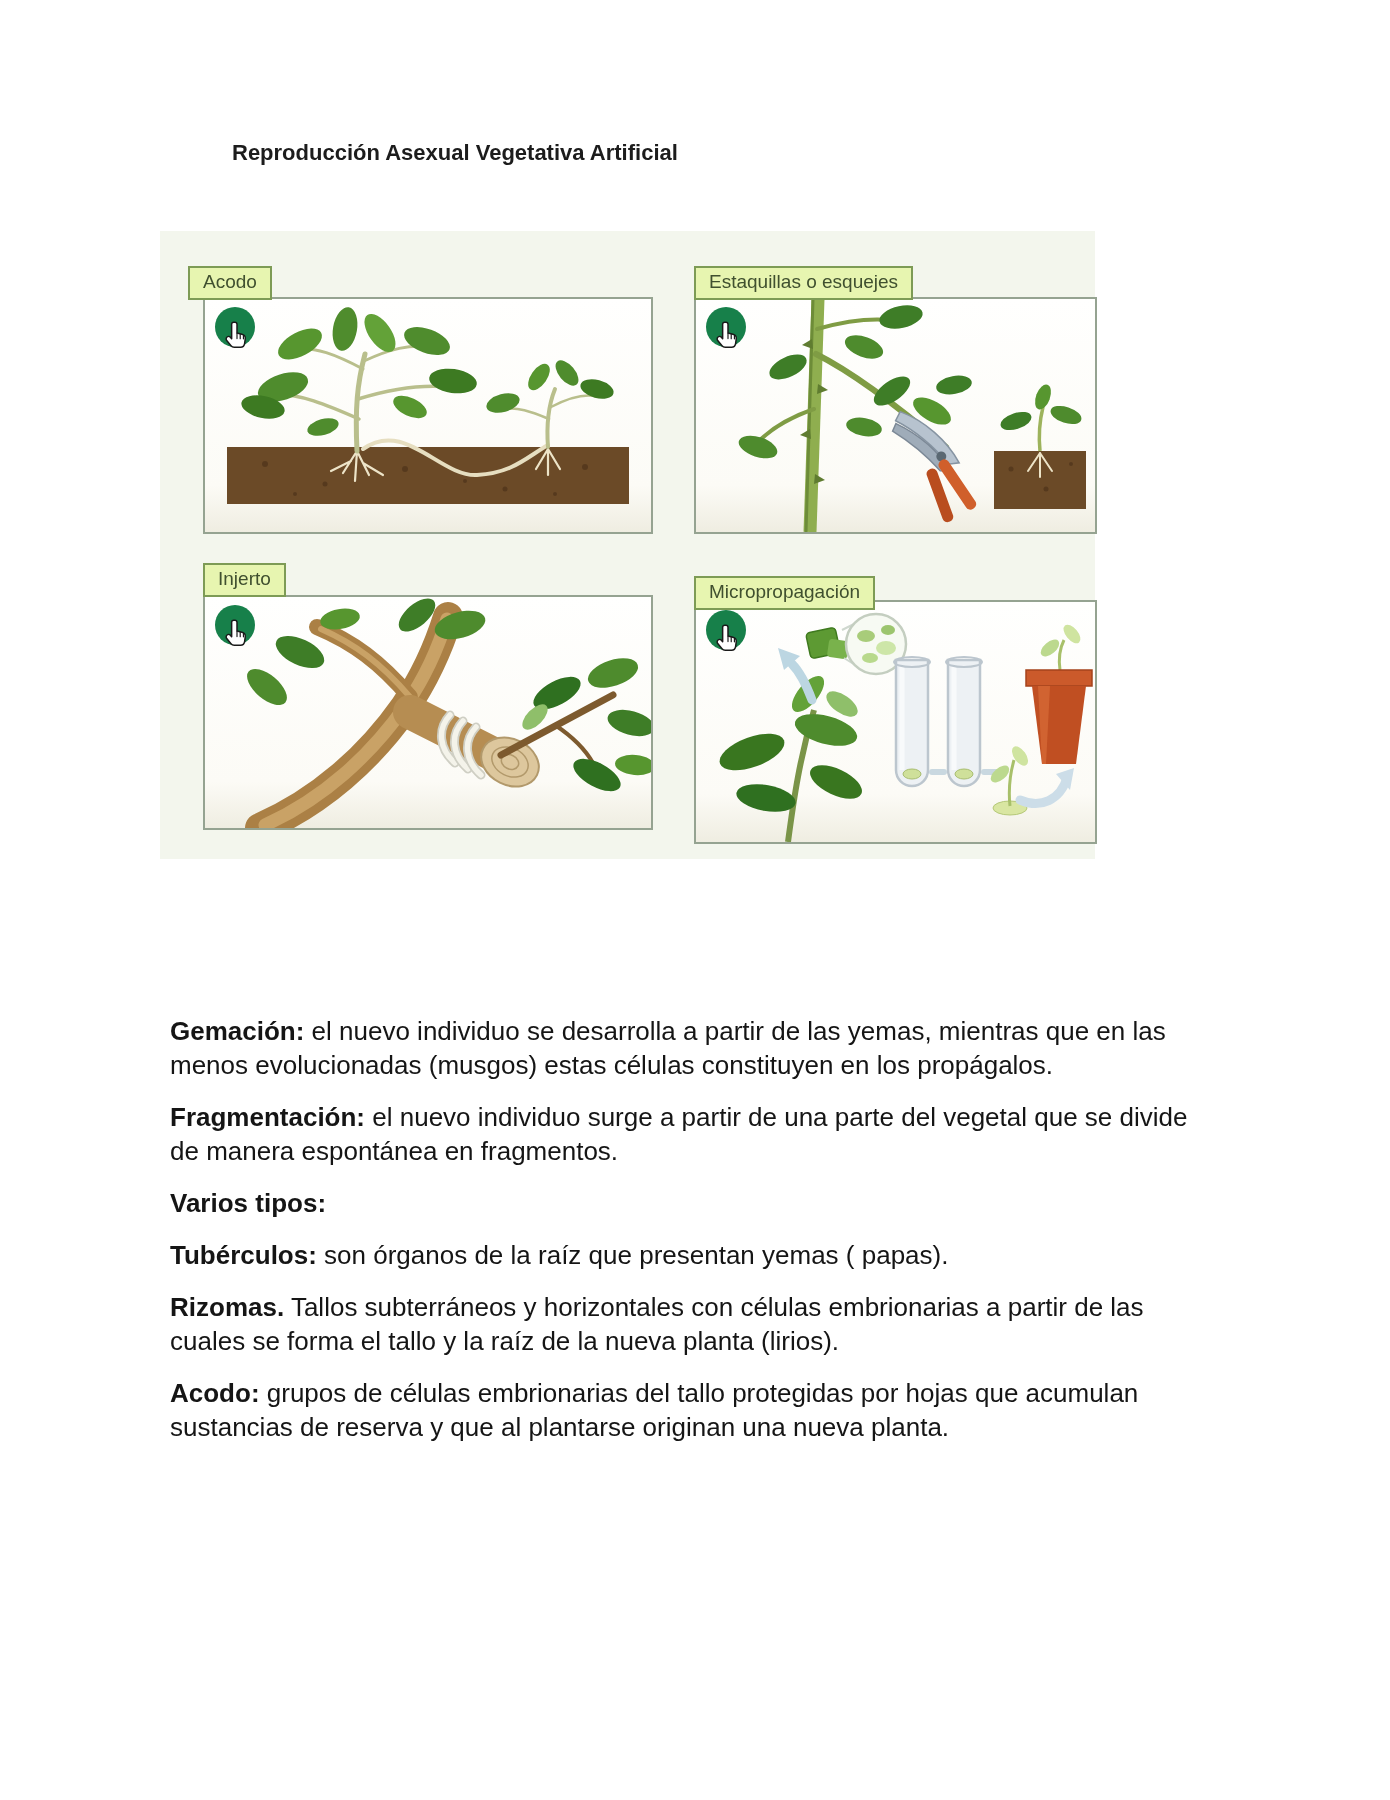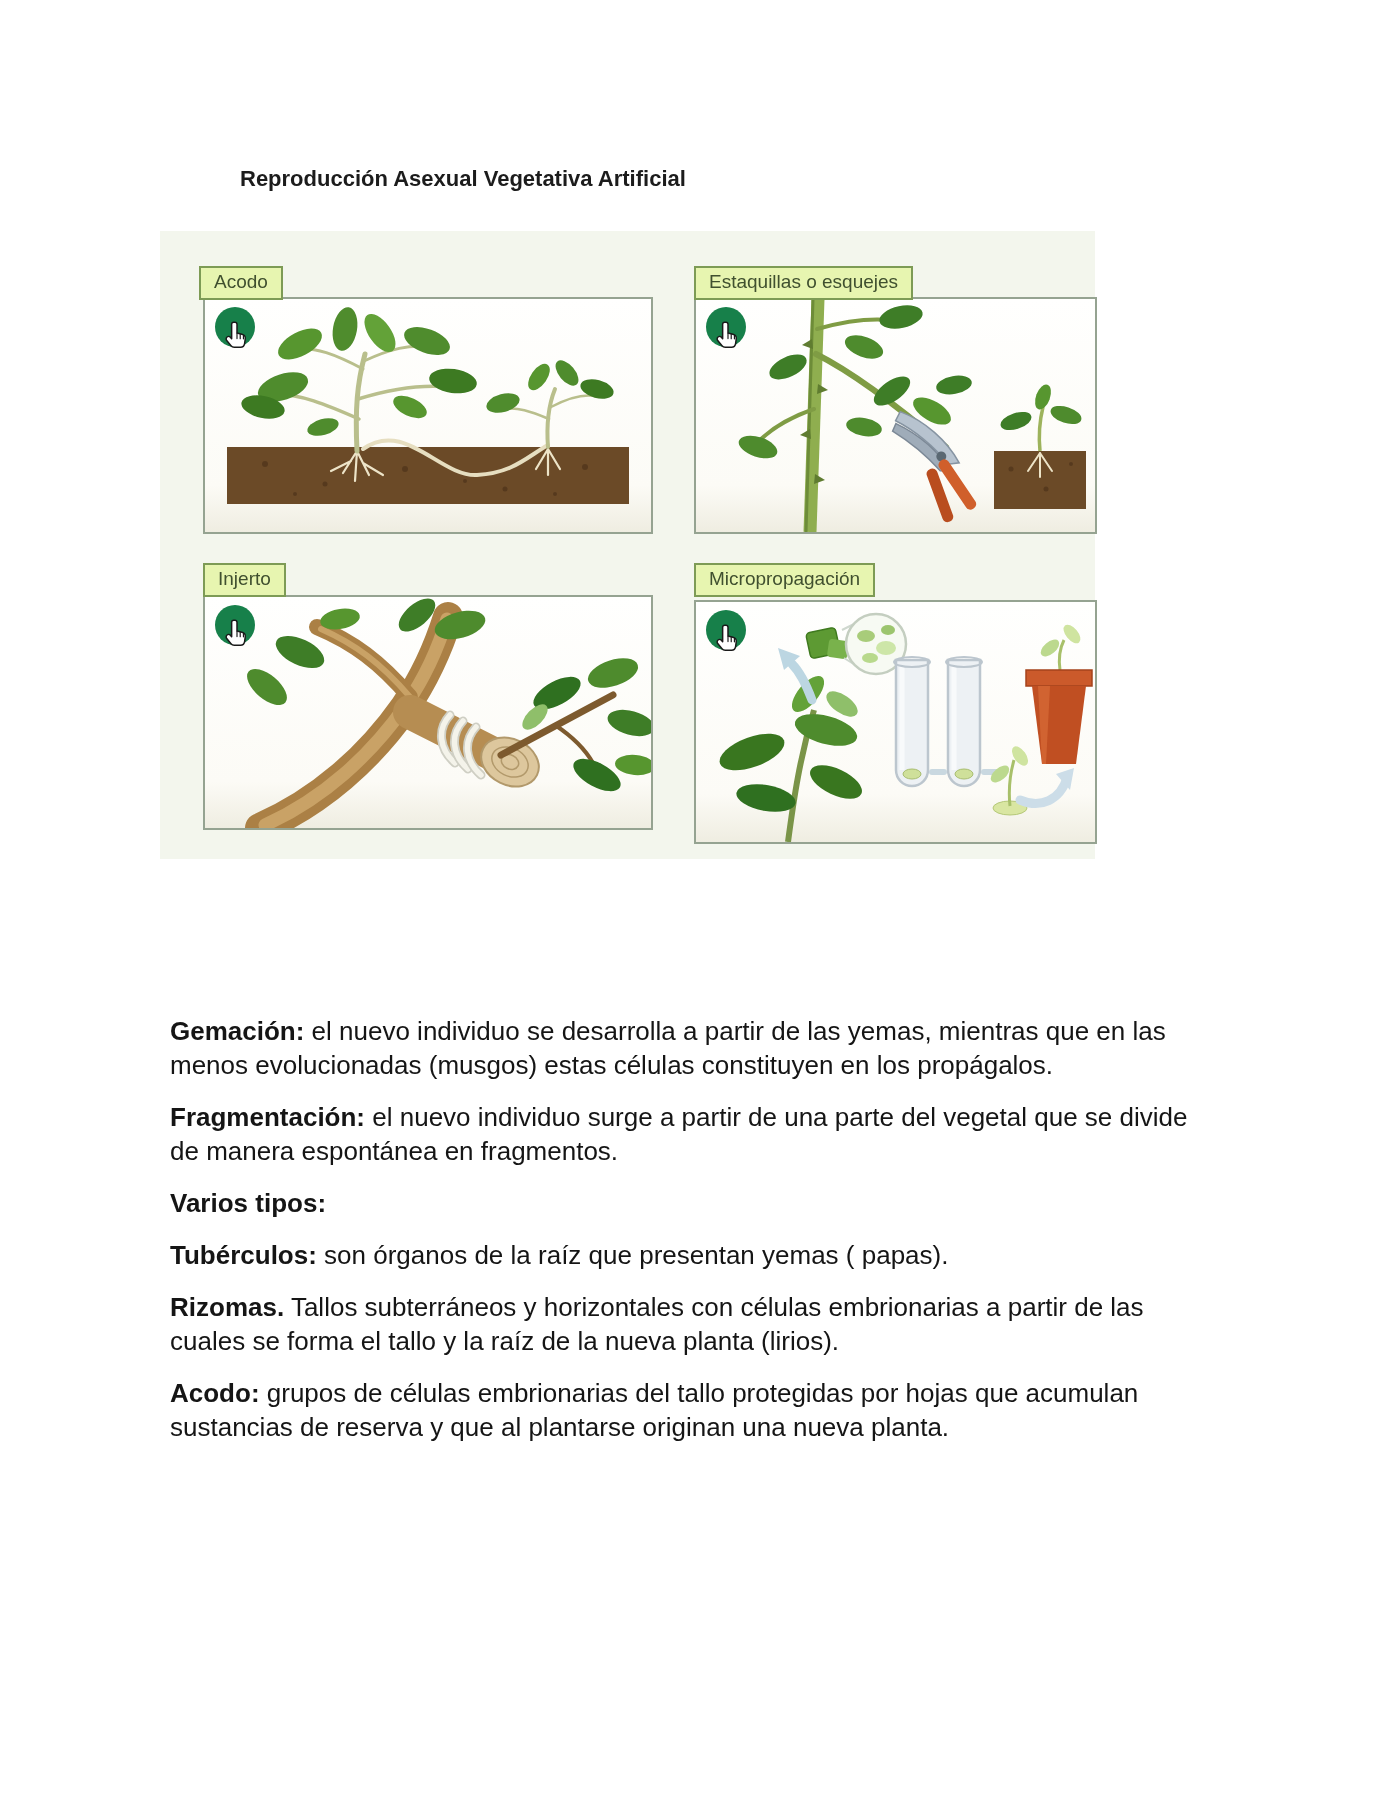--- a/index.html
+++ b/index.html
@@ -1,18 +1,18 @@
 <!DOCTYPE html>
 <html><head>
 <meta charset="utf-8">
 <style>
   html,body{margin:0;padding:0;background:#ffffff;}
   .page{position:relative;width:1390px;height:1800px;background:#ffffff;overflow:hidden;
         font-family:"Liberation Sans", sans-serif;color:#191919;}
-  .title{position:absolute;left:240px;top:140px;font-size:22px;font-weight:bold;color:#1c1c1c;margin-top:26px;}
+  .title{position:absolute;left:232px;top:140px;font-size:22px;font-weight:bold;color:#1c1c1c;}
   .figure-bg{position:absolute;left:160px;top:231px;width:935px;height:628px;background:#f3f6ed;}
   .tab{position:absolute;background:#e7f5b0;border:2px solid #7d9b55;padding:3px 13px 5px;
        font-size:19px;color:#40502f;z-index:3;white-space:nowrap;}
   .panel{position:absolute;border:2px solid #95a391;z-index:2;
          background:linear-gradient(180deg,#fffffe 0%,#fcfbf6 80%,#efede1 100%);}
   .hand-btn{position:absolute;left:10px;top:8px;width:46px;height:50px;z-index:4;}
   .hand-circle{position:absolute;left:0;top:0;width:40px;height:40px;border-radius:50%;background:#17804a;}
   .hand-svg{position:absolute;left:9px;top:13px;}
   .ill{position:absolute;left:0;top:0;width:100%;height:100%;}
   .bullet-line{position:absolute;left:192px;top:907px;font-size:22px;font-weight:bold;color:#1c1c1c;}
@@ -23,21 +23,21 @@
 </style>
 </head>
 <body>
 
 <div class="page">
 
   <div class="title">Reproducción Asexual Vegetativa Artificial</div>
 
   <div class="figure-bg"></div>
 
-  <div class="tab" style="left:199px;top:266px;">
+  <div class="tab" style="left:188px;top:266px;">
     <span>Acodo</span>
   </div>
   <div class="panel" style="left:203px;top:297px;width:446px;height:233px;">
     <svg class="ill" viewBox="0 0 446 233">
       <rect x="22" y="148" width="402" height="57" fill="#6b4a27"></rect>
       <g fill="#4e331a" opacity="0.7">
         <circle cx="60" cy="165" r="3"></circle>
           <circle cx="120" cy="185" r="2.5"></circle>
           <circle cx="200" cy="170" r="3"></circle>
         <circle cx="300" cy="190" r="2.5"></circle>
@@ -185,21 +185,21 @@
     </svg>
     <div class="hand-btn">
       <div class="hand-circle"></div>
       <svg class="hand-svg" width="26" height="30" viewBox="0 0 24 28">
         <path d="M10 2c1.2 0 2 .9 2 2v8.2l4.6 1c2 .4 3.4 2.3 3.1 4.3l-.6 4.6c-.3 1.9-1.9 3.3-3.8 3.3h-5.9c-1.2 0-2.3-.5-3-1.4l-4-4.8c-.8-1-.7-2.5.3-3.3.9-.8 2.3-.7 3.1.2l1.2 1.3V4c0-1.1.9-2 2-2z" fill="#ffffff" stroke="#1a1a1a" stroke-width="1.4" stroke-linejoin="round"></path>
         <path d="M12 12.5v4.8M15 13.2v4.2M18 14v3.6" stroke="#1a1a1a" stroke-width="1.1" fill="none" stroke-linecap="round"></path>
       </svg>
     </div>
   </div>
 
-  <div class="tab" style="left:694px;top:563px;">
+  <div class="tab" style="left:694px;top:576px;">
     <span>Micropropagación</span>
   </div>
   <div class="panel" style="left:694px;top:600px;width:399px;height:240px;">
     <svg class="ill" viewBox="0 0 399 240">
       <path d="M92 240 C 98 195, 104 155, 118 108" stroke="#7a9448" stroke-width="6" fill="none"></path>
       <ellipse cx="56" cy="150" rx="34" ry="15" fill="#39761f" transform="rotate(-20 56 150)"></ellipse>
       <ellipse cx="130" cy="128" rx="32" ry="14" fill="#4e8b2d" transform="rotate(15 130 128)"></ellipse>
       <ellipse cx="70" cy="196" rx="30" ry="13" fill="#2f7020" transform="rotate(10 70 196)"></ellipse>
       <ellipse cx="140" cy="180" rx="28" ry="13" fill="#39761f" transform="rotate(25 140 180)"></ellipse>
       <ellipse cx="112" cy="92" rx="22" ry="10" fill="#63a238" transform="rotate(-50 112 92)"></ellipse>

